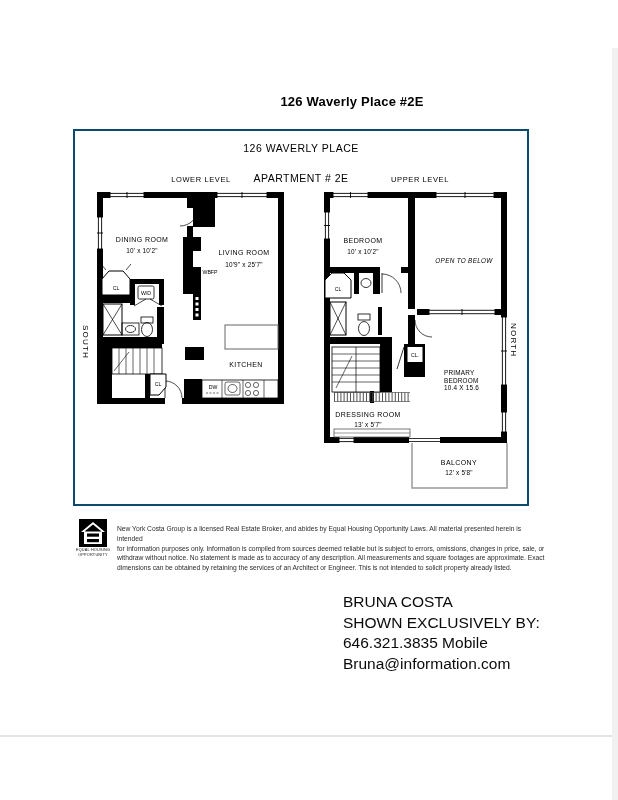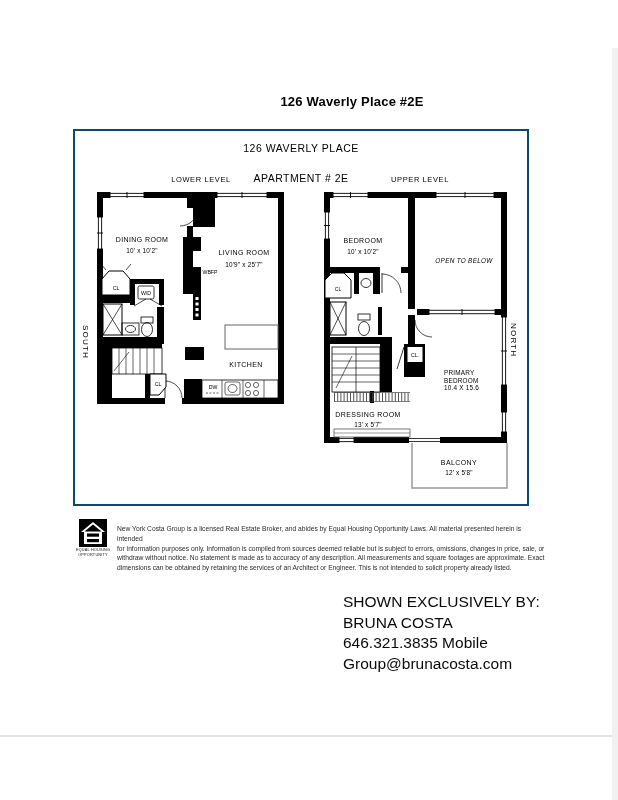--- a/index.html
+++ b/index.html
@@ -267,17 +267,17 @@
 <div class="abs eho-caption" id="eho-caption-2">OPPORTUNITY</div>
 
 <div class="abs" id="disclaimer">
   <div>New York Costa Group is a licensed Real Estate Broker, and abides by Equal Housing Opportunity Laws. All material presented herein is intended</div>
   <div>for information purposes only. Information is compiled from sources deemed reliable but is subject to errors, omissions, changes in price, sale, or</div>
   <div>withdraw without notice. No statement is made as to accuracy of any description. All measurements and square footages are approximate. Exact</div>
   <div>dimensions can be obtained by retaining the services of an Architect or Engineer. This is not intended to solicit property already listed.</div>
 </div>
 
 <div class="abs" id="contact">
+  <div>BRUNA COSTA</div>
   <div>SHOWN EXCLUSIVELY BY:</div>
-  <div>BRUNA COSTA</div>
   <div>646.321.3835 Mobile</div>
-  <div>Group@brunacosta.com</div>
+  <div>Bruna@information.com</div>
 </div>
 
 </body></html>

